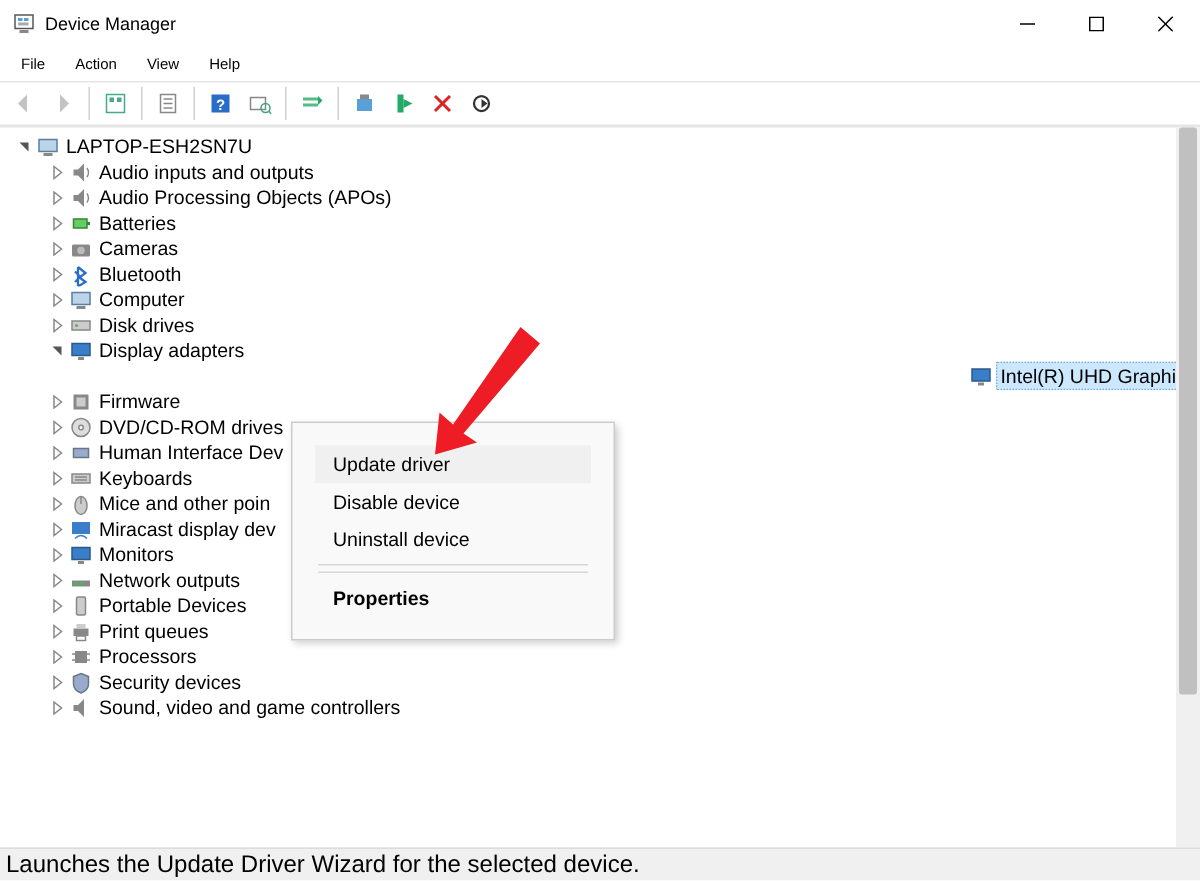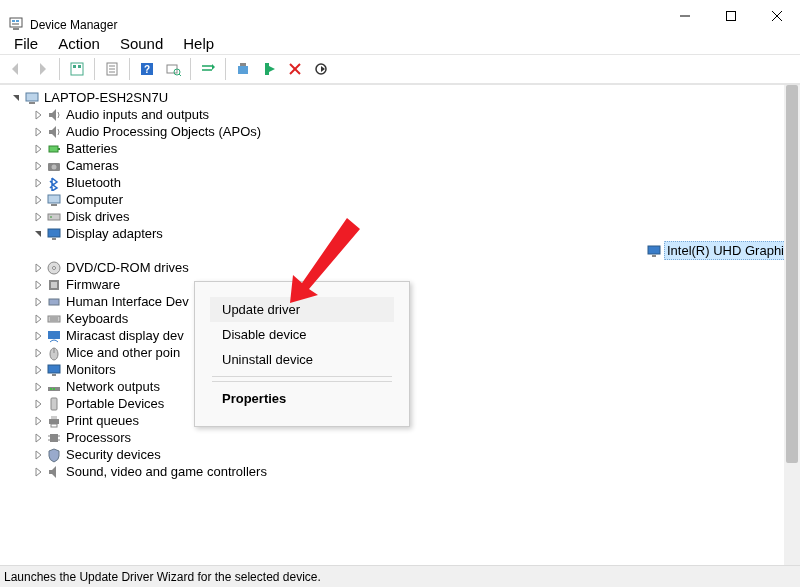--- a/index.html
+++ b/index.html
@@ -1,27 +1,27 @@
 <!DOCTYPE html>
 <html><head>
   <meta charset="utf-8">
   <style>
     * { box-sizing: border-box; margin: 0; padding: 0; font-family: "Segoe UI", Tahoma, sans-serif; }
     body { width: 800px; height: 587px; background: #fff; overflow: hidden; position: relative; font-size: 13px; color: #000; }
     
-    .titlebar { height: 32px; display: flex; align-items: flex-end; padding-left: 8px; border-bottom: 0; }
+    .titlebar { height: 32px; display: flex; align-items: center; padding-left: 8px; border-bottom: 0; }
     .titlebar-icon { width: 16px; height: 16px; margin-right: 6px; }
     .titlebar-icon svg { width: 16px; height: 16px; }
     .titlebar-title { flex: 1; font-size: 12px; }
     .win-controls { display: flex; height: 100%; }
     .win-btn { width: 46px; display: flex; align-items: center; justify-content: center; cursor: pointer; }
     .win-btn svg { width: 10px; height: 10px; }
 
     .menubar { height: 22px; display: flex; align-items: center; padding-left: 4px; gap: 0; border-bottom: 0; }
-    .menubar-item { padding: 2px 10px; font-size: 15px; cursor: pointer; }
+    .menubar-item { padding: 2px 10px; font-size: 10px; cursor: pointer; }
 
     .toolbar { height: 30px; display: flex; align-items: center; padding-left: 4px; gap: 2px; border-top: 1px solid #e5e5e5; border-bottom: 1px solid #e5e5e5; }
     .tool-sep { width: 1px; height: 22px; background: #d0d0d0; margin: 0 3px; }
     .tool-btn { width: 24px; height: 24px; display: flex; align-items: center; justify-content: center; border: 1px solid transparent; border-radius: 2px; cursor: pointer; }
     .tool-btn.disabled { opacity: 0.5; cursor: default; }
     .tool-btn svg { width: 16px; height: 16px; }
 
     .tree-area { position: absolute; left: 0; top: 84px; right: 0; bottom: 22px; overflow: hidden; background: #fff; border-top: 1px solid #e5e5e5; }
     .tree { padding: 4px 0 0 4px; font-size: 13px; line-height: 17px; }
     .tree-row { display: flex; align-items: center; height: 17px; white-space: nowrap; cursor: pointer; }
@@ -34,21 +34,21 @@
     .dev-icon { width: 16px; height: 16px; margin-right: 4px; display: flex; align-items: center; justify-content: center; }
     .dev-icon svg { width: 16px; height: 16px; }
     .label { }
 
     .context-menu { position: absolute; left: 194px; top: 281px; width: 216px; background: #f9f9f9; border: 1px solid #cccccc; box-shadow: 2px 2px 5px rgba(0,0,0,0.2); padding: 15px; font-size: 13px; z-index: 10; }
     .cm-item { padding: 5px 10px 5px 12px; cursor: pointer; }
     .cm-item.highlight { background: #f0f0f0; }
     .cm-sep { height: 1px; background: #d7d7d7; margin: 4px 2px; }
     .cm-item.bold { font-weight: bold; }
 
-    .statusbar { position: absolute; left: 0; bottom: 0; right: 0; height: 22px; background: #f0f0f0; border-top: 1px solid #dcdcdc; font-size: 12px; padding-left: 4px; display: flex; align-items: center; }
+    .statusbar { position: absolute; left: 0; bottom: 0; right: 0; height: 22px; background: #f0f0f0; border-top: 1px solid #dcdcdc; font-size: 16px; padding-left: 4px; display: flex; align-items: center; }
     .scrollbar { position: absolute; right: 0; top: 85px; width: 16px; bottom: 22px; background: #f0f0f0; }
     .scroll-thumb { position: absolute; top: 0; left: 2px; width: 12px; height: 378px; background: #c0c0c0; border-radius: 2px; }
   </style>
 </head>
 <body>
 
 <div class="titlebar">
   <span class="titlebar-icon">
     <svg viewBox="0 0 16 16">
         <rect x="2" y="2" width="12" height="9" fill="#fff" stroke="#555"></rect>
@@ -75,21 +75,21 @@
           <line x1="0" y1="0" x2="10" y2="10" stroke="#000" stroke-width="1"></line>
           <line x1="10" y1="0" x2="0" y2="10" stroke="#000" stroke-width="1"></line>
         </svg>
       </div>
   </div>
 </div>
 
 <div class="menubar">
   <div class="menubar-item">File</div>
   <div class="menubar-item">Action</div>
-  <div class="menubar-item">Sound</div>
+  <div class="menubar-item">View</div>
   <div class="menubar-item">Help</div>
 </div>
 
 <div class="toolbar">
   <div class="tool-btn disabled">
       <svg viewBox="0 0 16 16">
         <path d="M10 2 L4 8 L10 14 Z" fill="#888"></path>
       </svg>
     </div>
   <div class="tool-btn disabled">
@@ -301,39 +301,39 @@
         <span class="label">Intel(R) UHD Graphics</span>
       </div>
       <div class="tree-row lv1">
         <span class="tw">
           <svg viewBox="0 0 10 10">
             <path d="M3 1 L8 5 L3 9 Z" fill="none" stroke="#888"></path>
           </svg>
         </span>
         <span class="dev-icon">
           <svg viewBox="0 0 16 16">
+            <rect x="3" y="3" width="10" height="10" fill="#888"></rect>
+            <rect x="5" y="5" width="6" height="6" fill="#ccc"></rect>
+          </svg>
+        </span>
+        <span class="label">Firmware</span>
+      </div>
+      <div class="tree-row lv1">
+        <span class="tw">
+          <svg viewBox="0 0 10 10">
+            <path d="M3 1 L8 5 L3 9 Z" fill="none" stroke="#888"></path>
+          </svg>
+        </span>
+        <span class="dev-icon">
+          <svg viewBox="0 0 16 16">
             <circle cx="8" cy="8" r="6" fill="#ddd" stroke="#888"></circle>
             <circle cx="8" cy="8" r="1.5" fill="#fff" stroke="#888"></circle>
           </svg>
         </span>
         <span class="label">DVD/CD-ROM drives</span>
-      </div>
-      <div class="tree-row lv1">
-        <span class="tw">
-          <svg viewBox="0 0 10 10">
-            <path d="M3 1 L8 5 L3 9 Z" fill="none" stroke="#888"></path>
-          </svg>
-        </span>
-        <span class="dev-icon">
-          <svg viewBox="0 0 16 16">
-            <rect x="3" y="3" width="10" height="10" fill="#888"></rect>
-            <rect x="5" y="5" width="6" height="6" fill="#ccc"></rect>
-          </svg>
-        </span>
-        <span class="label">Firmware</span>
       </div>
       <div class="tree-row lv1">
         <span class="tw">
           <svg viewBox="0 0 10 10">
             <path d="M3 1 L8 5 L3 9 Z" fill="none" stroke="#888"></path>
           </svg>
         </span>
         <span class="dev-icon">
           <svg viewBox="0 0 16 16">
             <rect x="3" y="5" width="10" height="6" fill="#9ac" stroke="#678"></rect>
@@ -357,39 +357,39 @@
         <span class="label">Keyboards</span>
       </div>
       <div class="tree-row lv1">
         <span class="tw">
           <svg viewBox="0 0 10 10">
             <path d="M3 1 L8 5 L3 9 Z" fill="none" stroke="#888"></path>
           </svg>
         </span>
         <span class="dev-icon">
           <svg viewBox="0 0 16 16">
+            <ellipse cx="8" cy="9" rx="4" ry="6" fill="#ccc" stroke="#888"></ellipse>
+            <line x1="8" y1="3" x2="8" y2="8" stroke="#888"></line>
+          </svg>
+        </span>
+        <span class="label">Mice and other poin</span>
+      </div>
+      <div class="tree-row lv1">
+        <span class="tw">
+          <svg viewBox="0 0 10 10">
+            <path d="M3 1 L8 5 L3 9 Z" fill="none" stroke="#888"></path>
+          </svg>
+        </span>
+        <span class="dev-icon">
+          <svg viewBox="0 0 16 16">
             <rect x="2" y="3" width="12" height="8" fill="#3a7dc9"></rect>
             <path d="M4 14 Q8 10 12 14" fill="none" stroke="#3a7dc9"></path>
           </svg>
         </span>
         <span class="label">Miracast display dev</span>
-      </div>
-      <div class="tree-row lv1">
-        <span class="tw">
-          <svg viewBox="0 0 10 10">
-            <path d="M3 1 L8 5 L3 9 Z" fill="none" stroke="#888"></path>
-          </svg>
-        </span>
-        <span class="dev-icon">
-          <svg viewBox="0 0 16 16">
-            <ellipse cx="8" cy="9" rx="4" ry="6" fill="#ccc" stroke="#888"></ellipse>
-            <line x1="8" y1="3" x2="8" y2="8" stroke="#888"></line>
-          </svg>
-        </span>
-        <span class="label">Mice and other poin</span>
       </div>
       <div class="tree-row lv1">
         <span class="tw">
           <svg viewBox="0 0 10 10">
             <path d="M3 1 L8 5 L3 9 Z" fill="none" stroke="#888"></path>
           </svg>
         </span>
         <span class="dev-icon">
           <svg viewBox="0 0 16 16">
             <rect x="2" y="3" width="12" height="8" fill="#3a7dc9" stroke="#2a5a8a"></rect>

